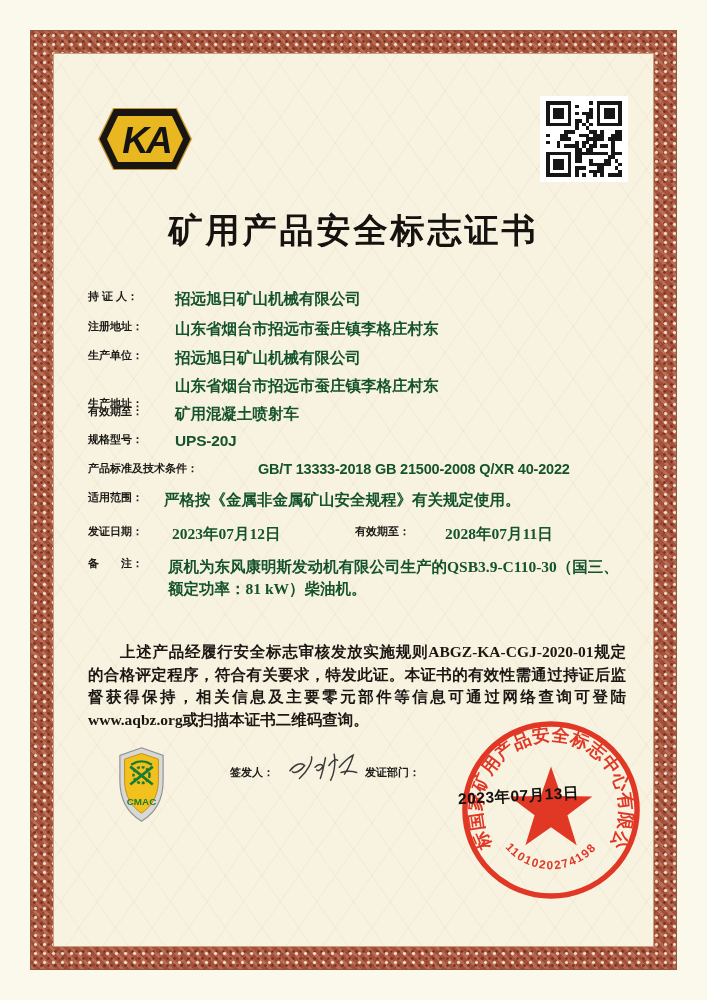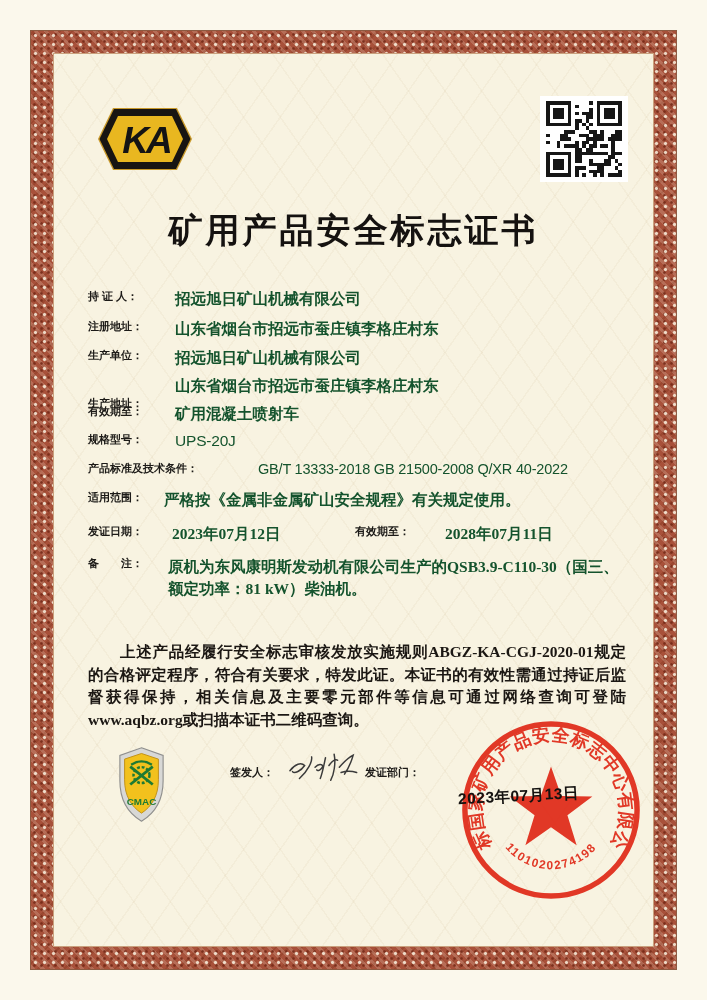--- a/index.html
+++ b/index.html
@@ -38,21 +38,21 @@
   .cert-no .num{font-family:"Liberation Serif",serif;letter-spacing:.5px;}
   .qr-box{left:540px;top:96px;width:88px;height:86px;background:#ffffff;padding:5px;box-sizing:border-box;}
   .qr-box svg{width:100%;height:100%;display:block;shape-rendering:crispEdges;fill:#161616;}
   
   .title{left:0;right:0;top:208px;text-align:center;
     font-family:"Liberation Serif",serif;font-weight:700;
     font-size:34px;letter-spacing:3px;color:#151210;}
   
   .label{font-size:11px;font-weight:700;color:#1c1a17;white-space:pre;}
   .value{font-family:"Liberation Serif",serif;font-size:15.5px;font-weight:700;color:#14532d;white-space:nowrap;}
-  .val-en{font-family:"Liberation Sans",sans-serif;font-weight:400;letter-spacing:-.2px;}
+  .val-en{font-family:"Liberation Sans",sans-serif;font-weight:700;letter-spacing:-.2px;}
   .wrapval{white-space:normal;line-height:22px;}
   
   .statement{left:88px;top:641px;width:538px;
     font-family:"Liberation Serif",serif;font-size:15.5px;font-weight:700;color:#1b1713;
     line-height:22.5px;text-indent:32px;text-align:justify;}
   
   .cmac{left:118px;top:746px;width:47px;height:77px;}
   .sig-label{left:230px;top:765px;}
   .signature{left:283px;top:744px;width:78px;height:50px;}
   .dept-label{left:365px;top:765px;}

